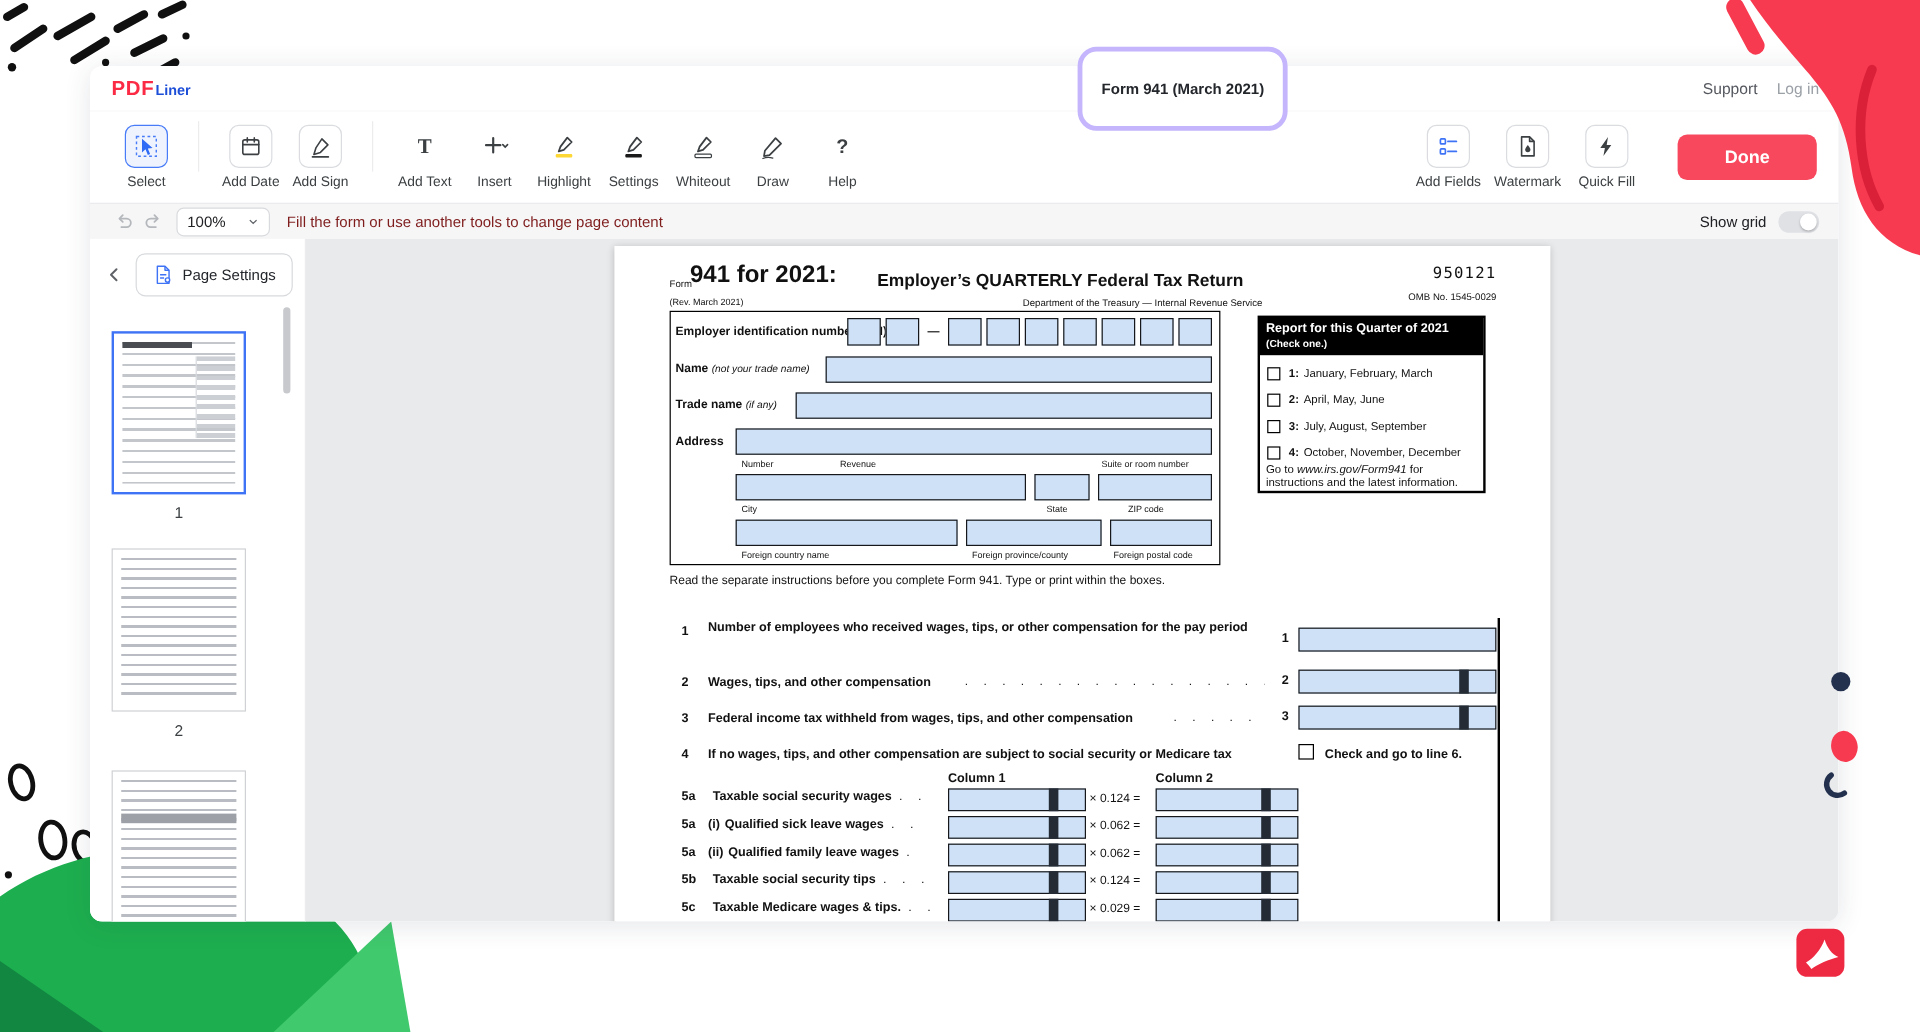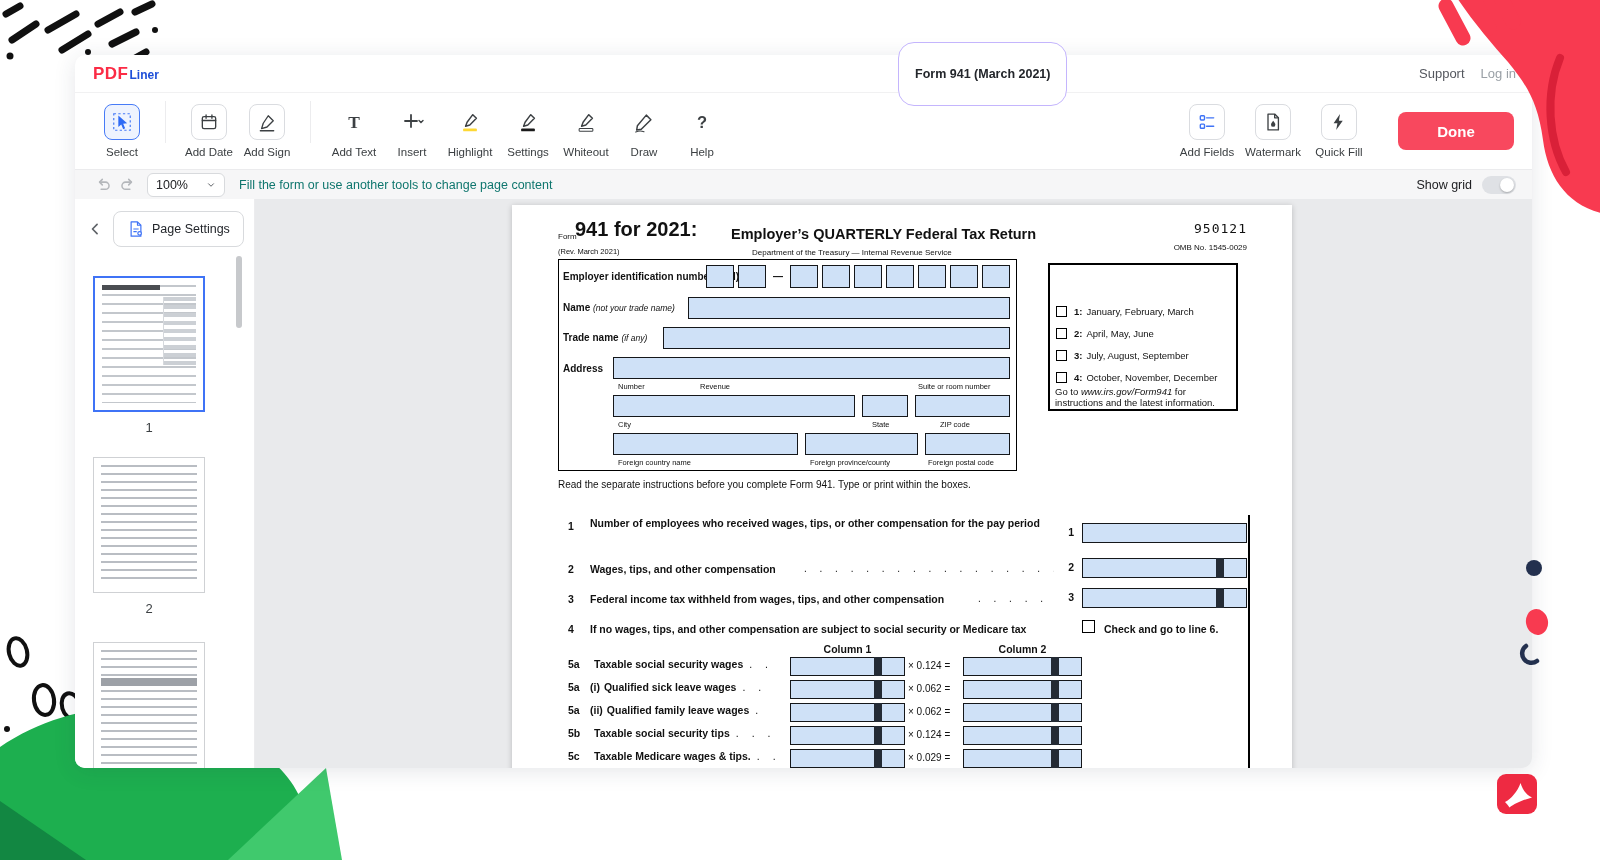--- a/index.html
+++ b/index.html
@@ -10,40 +10,40 @@
 
 .app{position:absolute;left:75px;top:55px;width:1457px;height:713px;background:#fff;border-radius:10px;box-shadow:0 3px 22px rgba(40,50,70,.12);z-index:2;display:flex;flex-direction:column}
 
 .hdr{position:relative;height:38px;flex:none;display:flex;align-items:center;border-bottom:1px solid #f1f1f2;border-radius:10px 10px 0 0}
 .logo{padding-left:18px;display:flex;align-items:baseline}
 .logo-pdf{color:#fb2b45;font-weight:800;font-size:17px;letter-spacing:.5px}
 .logo-liner{color:#1d4ed8;font-weight:700;font-size:12px;margin-left:1px}
 .search{margin-left:38px;width:360px;height:100%;display:flex;align-items:center;border-right:1px solid #ececee;padding-right:10px}
 .search input{flex:1;border:0;outline:0;font-size:13.5px;color:#333;background:transparent;font-family:"Liberation Sans",sans-serif}
 .search input::placeholder{color:#b3b7bd}
-.chip{position:absolute;left:823px;top:50%;transform:translateY(-50%);border:1px solid #c4b5fd;border-radius:16px;padding:24px 16px;font-size:12.5px;font-weight:700;color:#23262b;background:#fff;white-space:nowrap}
+.chip{position:absolute;left:823px;top:50%;transform:translateY(-50%);border:4px solid #c4b5fd;border-radius:16px;padding:24px 16px;font-size:12.5px;font-weight:700;color:#23262b;background:#fff;white-space:nowrap}
 .hlinks{margin-left:auto;padding-right:16px;display:flex;gap:16px;font-size:13px;align-items:center}
 .hlinks .support{color:#54575e;text-decoration:none;cursor:pointer}
 .hlinks .login{color:#9aa0a6;text-decoration:none;cursor:pointer}
 
 .tbar{height:76px;flex:none;display:flex;align-items:center;padding:0 18px}
 .tool{width:58px;display:flex;flex-direction:column;align-items:center;gap:6px;cursor:pointer;flex:none}
 .tool-ic{width:36px;height:36px;display:flex;align-items:center;justify-content:center;border-radius:8px}
 .tool-ic.boxed{border:1px solid #dadce0}
 .tool-ic.active{border:1.5px solid #477bf7;background:#eef3fe}
 .tool-lab{font-size:11.5px;color:#3c4043;white-space:nowrap}
 .tdiv{width:1px;height:42px;background:#ececee;margin:0 14px;flex:none;align-self:center;margin-bottom:18px}
 .trt{margin-left:auto;display:flex;align-items:center}
 .tool.wide{width:66px}
 .done{margin-left:26px;width:116px;height:38px;background:#f8485e;color:#fff;border:0;border-radius:8px;font-size:15px;font-weight:700;cursor:pointer;font-family:"Liberation Sans",sans-serif}
 
 .sbar{height:30px;flex:none;background:#f6f6f7;border-top:1px solid #ebebed;display:flex;align-items:center;padding:0 16px}
 .uic{width:24px;height:22px;display:flex;align-items:center;justify-content:center;cursor:pointer}
 .zoom{margin-left:8px;width:78px;height:24px;background:#fff;border:1px solid #d8dadd;border-radius:6px;display:flex;align-items:center;justify-content:space-between;padding:0 8px;font-size:12.5px;color:#202124;cursor:pointer}
-.hint{margin-left:14px;font-size:12.5px;color:#0f766e}
+.hint{margin-left:14px;font-size:12.5px;color:#7f1d1d}
 .grid{margin-left:auto;display:flex;align-items:center;gap:10px;font-size:12.5px;color:#202124}
 .toggle{width:34px;height:18px;background:#dfe1e5;border-radius:9px;position:relative;cursor:pointer}
 .knob{position:absolute;right:2px;top:2px;width:14px;height:14px;background:#fff;border-radius:50%;box-shadow:0 1px 2px rgba(0,0,0,.25)}
 
 .content{flex:1;display:flex;overflow:hidden;border-radius:0 0 10px 10px}
 .side{width:180px;flex:none;background:#fff;position:relative;border-right:1px solid #ececee}
 .collapse{position:absolute;left:10px;top:20px;cursor:pointer}
 .psbtn{position:absolute;left:38px;top:12px;height:36px;border:1px solid #d8dadd;border-radius:8px;display:flex;align-items:center;gap:7px;padding:0 13px;font-size:12.5px;color:#23262b;background:#fff;cursor:pointer;white-space:nowrap}
 .thumb{position:absolute;left:18px;width:112px;height:136px;background:#fff;border:1px solid #cfd1d4;cursor:pointer}
 .thumb.sel{border:2px solid #3f73f6}
@@ -84,21 +84,21 @@
 .fsub{font-weight:700;margin-right:4px}
 .flabel{font-weight:700}
 .fdots{letter-spacing:5px;margin-left:6px}
 .money{position:absolute;background:#cfe1f7;border:1px solid #15171a;height:19px;top:-1px}
 .money .sep{position:absolute;right:22px;top:-1px;bottom:-1px;width:8px;background:#242b35}
 .fmult{position:absolute;left:340px;top:2px;font-size:10px;font-weight:400}
 .vrule{position:absolute;left:736px;top:310px;width:2px;height:254px;background:#000}
 .lrnum{position:absolute;width:14px;text-align:right;font-weight:700;font-size:10.5px}
 .ldots{position:absolute;letter-spacing:5px;overflow:hidden;white-space:nowrap;font-size:10px}
 .cb4{position:absolute;left:570px;top:415px;width:13px;height:13px;border:1.5px solid #000;background:#fff;cursor:pointer}
-.colh{position:absolute;text-align:center;font-weight:700;font-size:10.5px}
+.colh{position:absolute;font-weight:700;font-size:10.5px}
 .code{font-family:"DejaVu Sans Mono",monospace;font-size:13px;letter-spacing:1px}
 </style>
 </head>
 <body>
 
 <svg class="deco under" viewBox="0 0 1600 860">
   <g stroke="#101010" stroke-width="7" stroke-linecap="round">
     <path d="M12 40 L36 24"></path>
       <path d="M6 14 L20 6"></path>
       <path d="M48 30 L76 14"></path>
@@ -332,21 +332,21 @@
     </aside>
 
     <div class="canvas">
       <div class="doc">
 
         <span class="ab" style="left:46px;top:27px;font-size:8px">Form</span>
         <span class="ab" style="left:63px;top:13px;font-size:20px;font-weight:800">941 for 2021:</span>
         <span class="ab b" style="left:219px;top:21px;font-size:14.5px">Employer’s QUARTERLY Federal Tax Return</span>
         <span class="ab code" style="right:45px;top:16px">950121</span>
         <span class="ab" style="left:46px;top:42px;font-size:7.5px">(Rev. March 2021)</span>
-        <span class="ab" style="left:240px;top:43px;width:300px;text-align:left;font-size:8px">Department of the Treasury — Internal Revenue Service</span>
+        <span class="ab" style="left:240px;top:43px;width:300px;text-align:right;font-size:8px">Department of the Treasury — Internal Revenue Service</span>
         <span class="ab" style="right:45px;top:38px;font-size:8px">OMB No. 1545-0029</span>
 
         <div class="mainbox"></div>
         <span class="ab b" style="left:51px;top:66px;font-size:10px">Employer identification number (EIN)</span>
         <div class="ein">
           <span class="cell"></span>
           <span class="cell"></span>
           <span class="dash">—</span>
           <span class="cell"></span>
           <span class="cell"></span>
@@ -377,20 +377,24 @@
         <span class="ab tiny" style="left:428px;top:215px">ZIP code</span>
 
         <div class="fld" style="left:101px;top:228px;width:185px;height:22px"></div>
         <div class="fld" style="left:293px;top:228px;width:113px;height:22px"></div>
         <div class="fld" style="left:413px;top:228px;width:85px;height:22px"></div>
         <span class="ab tiny" style="left:106px;top:253px">Foreign country name</span>
         <span class="ab tiny" style="left:298px;top:253px">Foreign province/county</span>
         <span class="ab tiny" style="left:416px;top:253px">Foreign postal code</span>
 
         <div class="qbox">
+          <div class="qhead">
+            <span class="qh1">Report for this Quarter of 2021</span>
+            <span class="qh2">(Check one.)</span>
+          </div>
           <div class="qopt" style="top:39px">
             <span class="qcb"></span>
             <span class="qn">1:</span>
             <span>January, February, March</span>
           </div>
           <div class="qopt" style="top:61px">
             <span class="qcb"></span>
             <span class="qn">2:</span>
             <span>April, May, June</span>
           </div>

